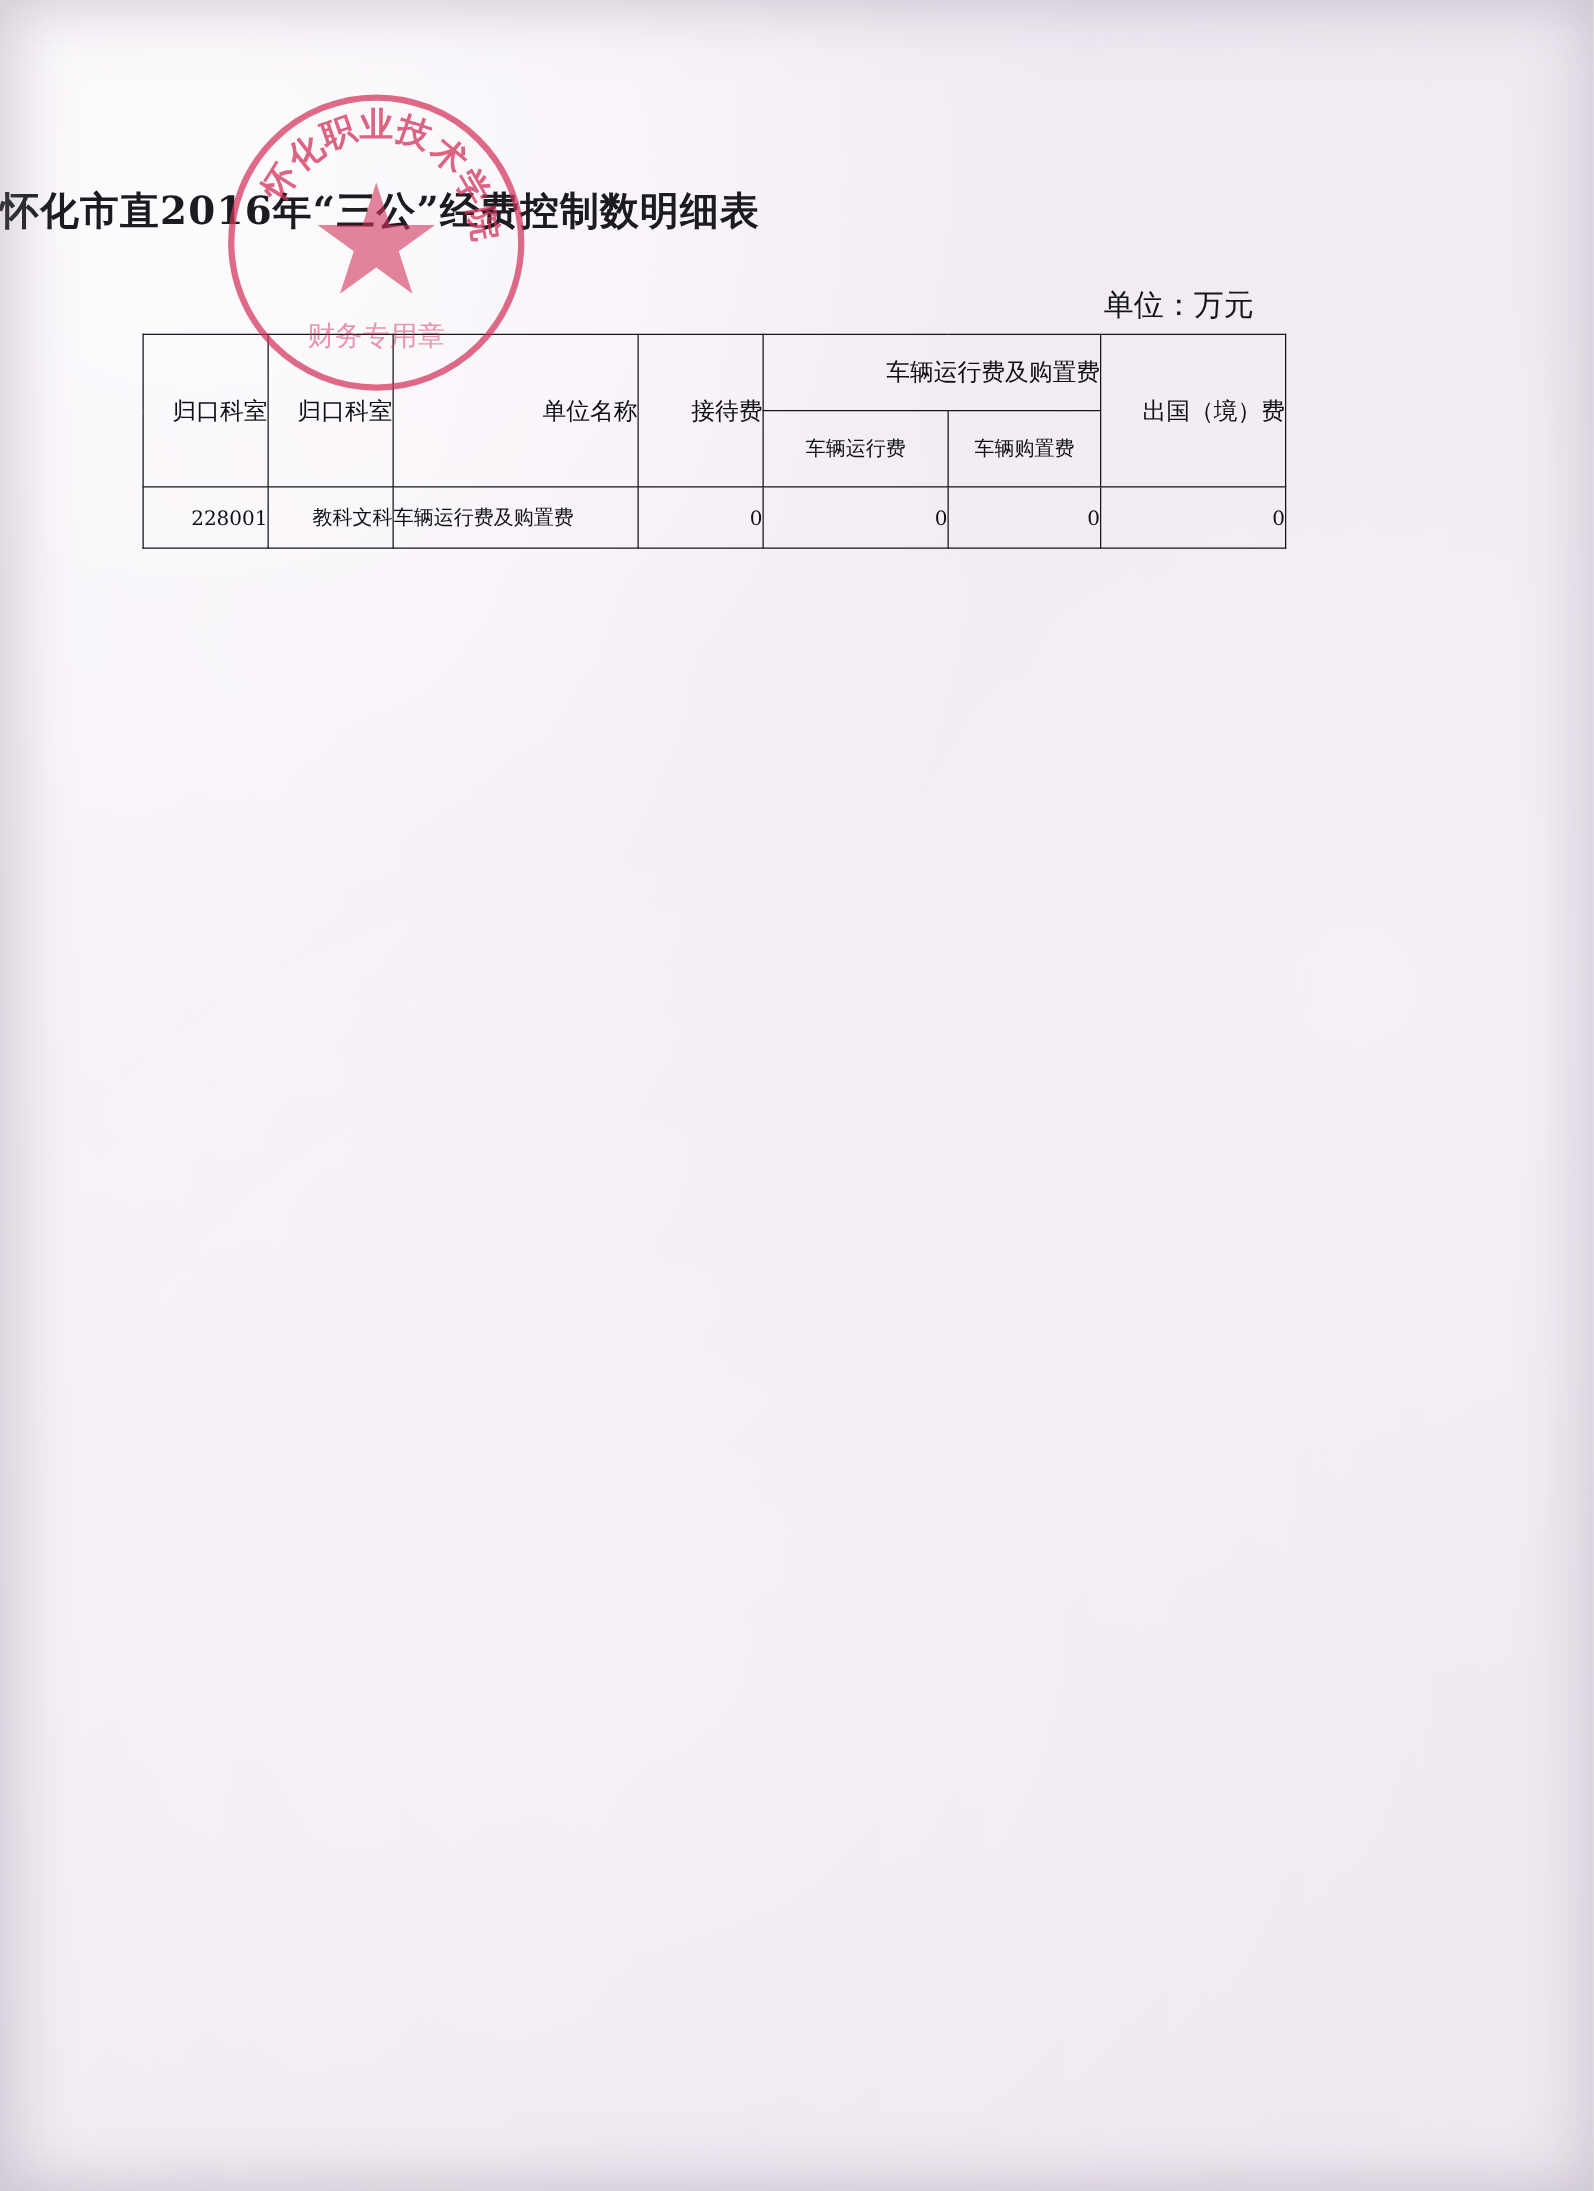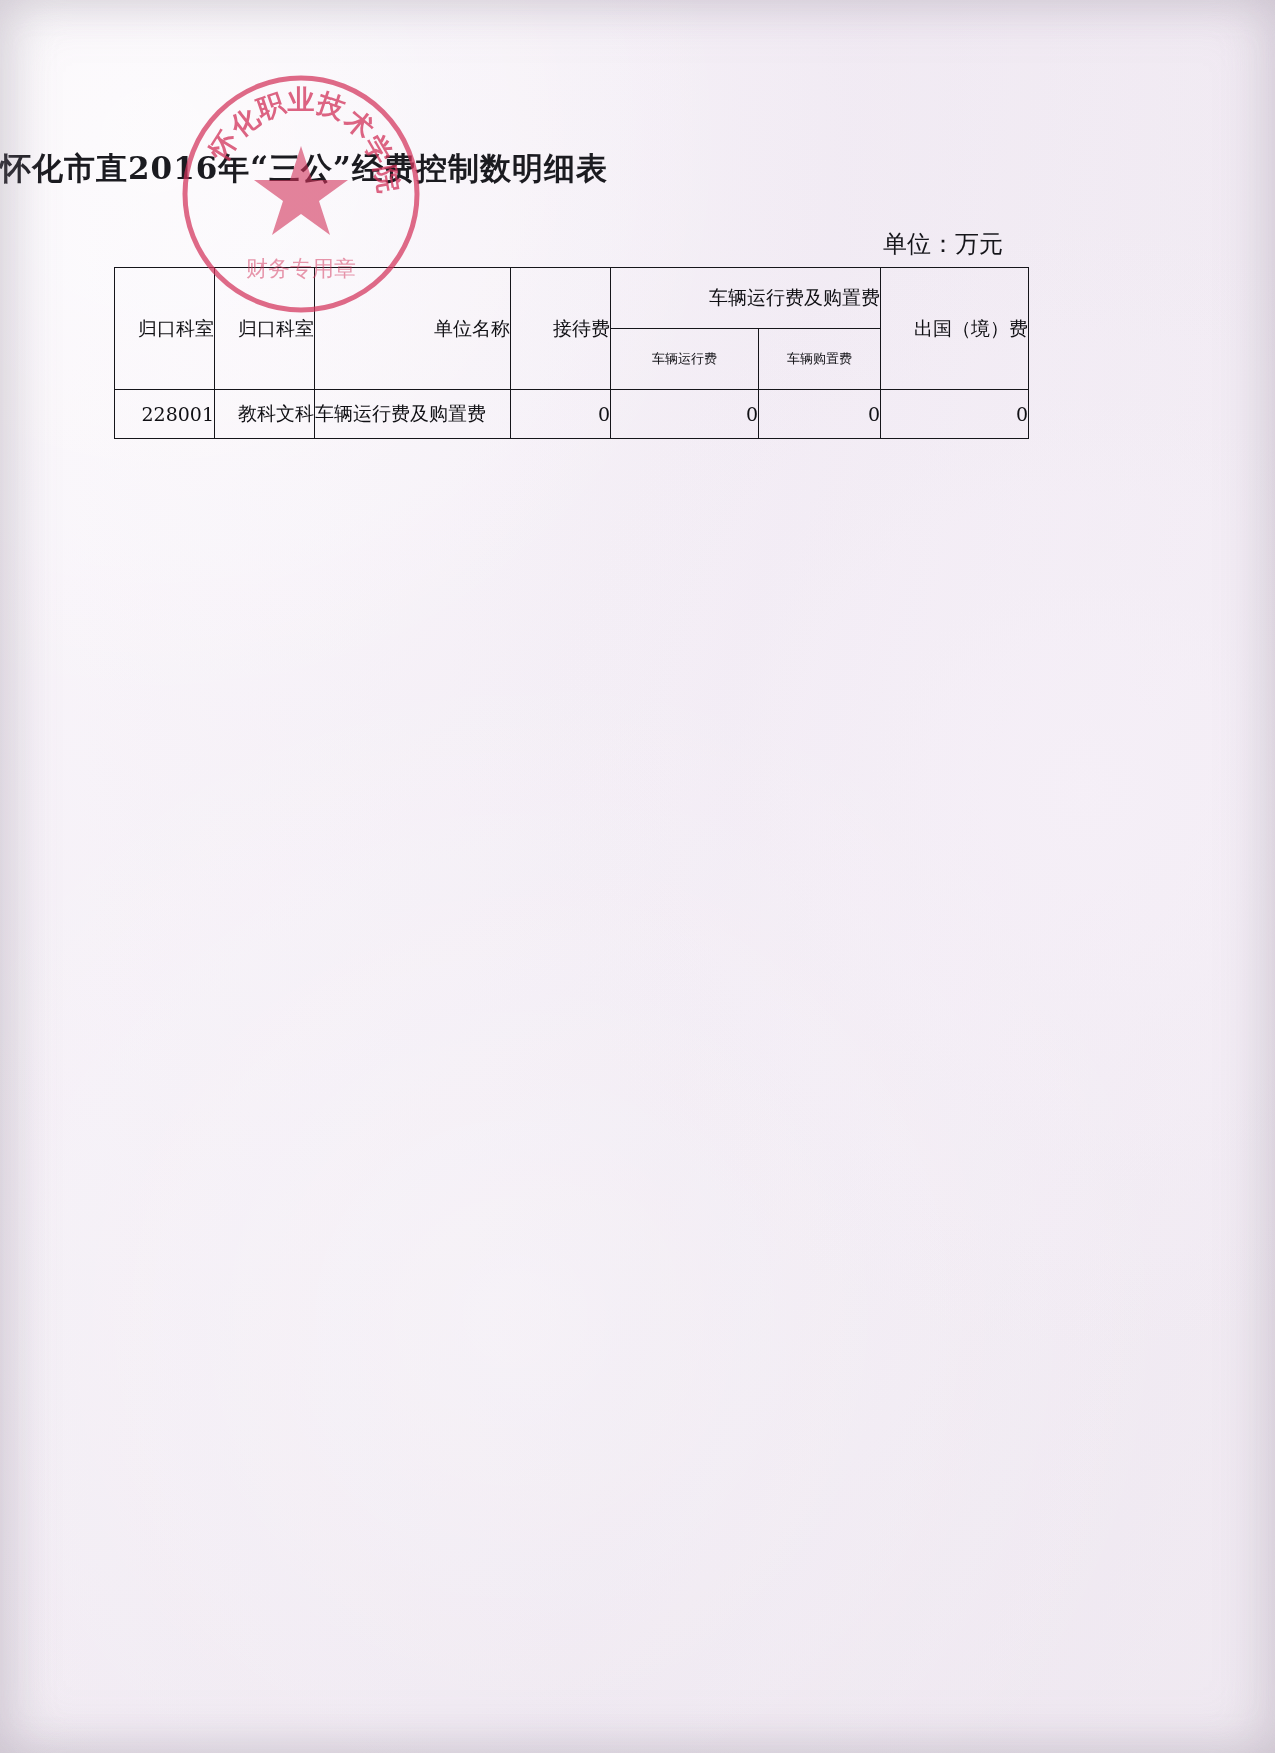--- a/index.html
+++ b/index.html
@@ -74,27 +74,27 @@
     text-align: right;
     font-size: 19px;
     height: 60px;
     font-weight: bold;
   }
   .hdr-tall {
     height: 120px;
   }
   .hdr-sub {
     text-align: center;
-    font-size: 13px;
+    font-size: 16px;
     height: 60px;
     font-weight: bold;
   }
   .data-row td {
     height: 48px;
-    font-size: 19px;
+    font-size: 16px;
     margin-left: 15px;
   }
   .c-code { text-align: right; padding-right: 5px; }
   .c-dept { text-align: right; padding-left: 6px; }
   .c-name { text-align: left; padding-left: 10px; }
   .num { text-align: right; padding-right: 9px; }
 
   
   .seal {
     position: absolute;

